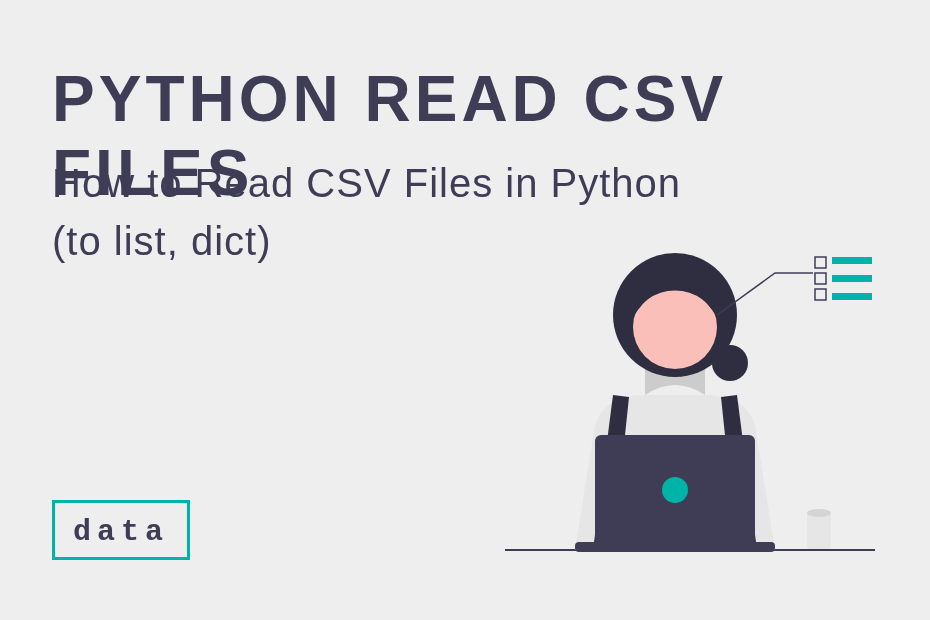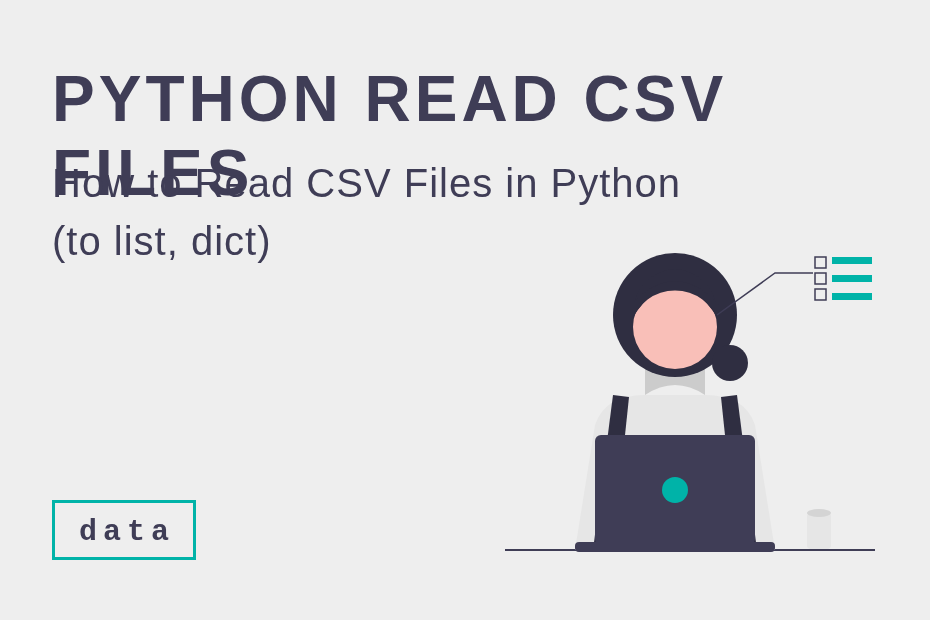--- a/index.html
+++ b/index.html
@@ -30,21 +30,21 @@
   font-size: 40px;
   line-height: 1.45;
   letter-spacing: 1px;
   color: #3f3d56;
 }
 .logo {
   position: absolute;
   left: 52px;
   bottom: 60px;
   border: 3px solid #00b3a8;
-  padding: 12px 18px 8px 24px;
+  padding: 12px 18px 8px 18px;
 }
 .logo .row1 {
   font-family: "Courier New", monospace;
   font-size: 30px;
   font-weight: bold;
   color: #3f3d56;
   letter-spacing: 6px;
 }
 .logo .row2 {
   font-family: "Courier New", monospace;

